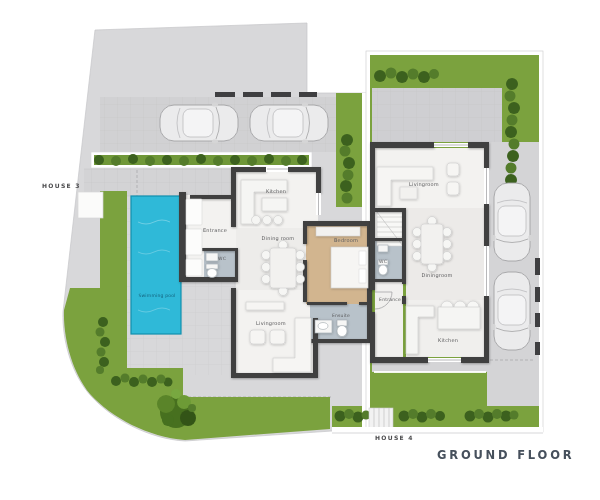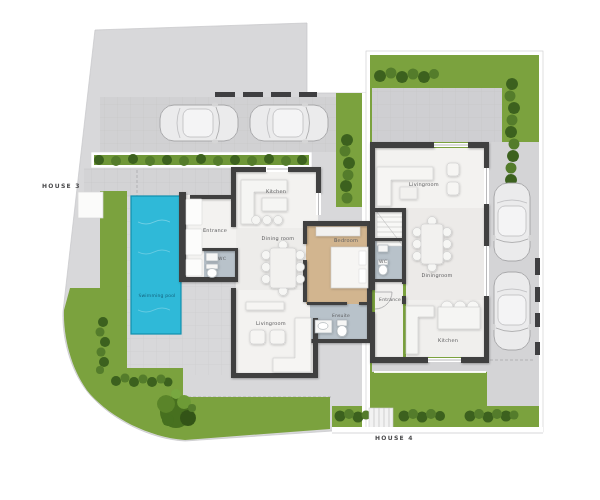--- a/index.html
+++ b/index.html
@@ -395,20 +395,21 @@
     <circle cx="188" cy="418" r="8" fill="#335417"></circle>
     <circle cx="184" cy="402" r="7" fill="#6d9b36"></circle>
     <circle cx="168" cy="420" r="6" fill="#46701f"></circle>
     <circle cx="176" cy="394" r="5" fill="#78a840"></circle>
     <circle cx="192" cy="408" r="4" fill="#547c2b"></circle>
   </g>
 </svg>
 
   <div class="house-label" style="left:42px;top:183px;">HOUSE 3</div>
   <div class="house-label" style="left:375px;top:435px;">HOUSE 4</div>
+  <div class="title" style="left:437px;top:450px;">GROUND FLOOR</div>
 
   <div class="lbl" style="left:276px;top:191px;">Kitchen</div>
   <div class="lbl" style="left:215px;top:230px;">Entrance</div>
   <div class="lbl" style="left:278px;top:238px;">Dining room</div>
   <div class="lbl tiny" style="left:222px;top:259px;">WC</div>
   <div class="lbl" style="left:346px;top:240px;">Bedroom</div>
   <div class="lbl tiny" style="left:341px;top:316px;">Ensuite</div>
   <div class="lbl" style="left:271px;top:323px;">Livingroom</div>
   <div class="lbl pool" style="left:157px;top:296px;">Swimming pool</div>
 

